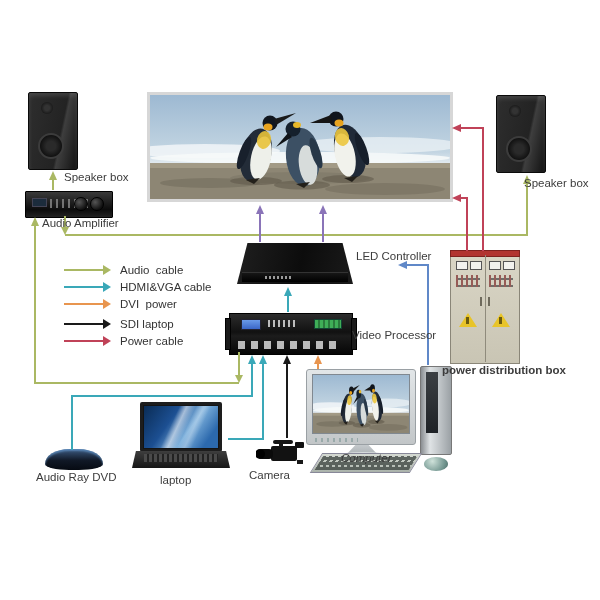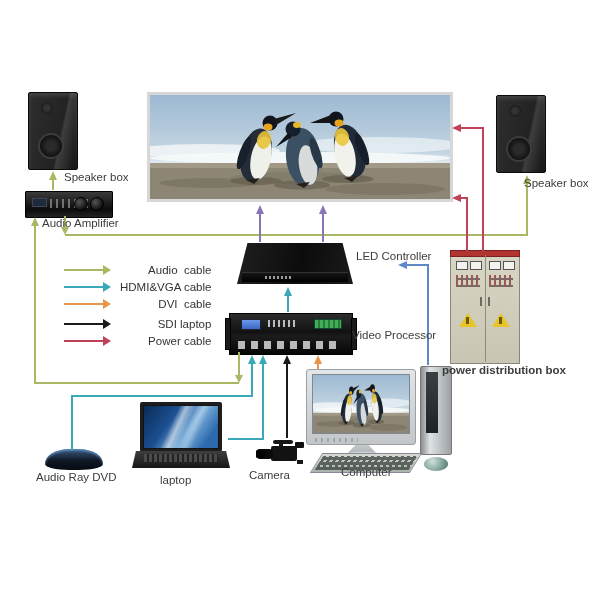--- a/index.html
+++ b/index.html
@@ -14,21 +14,21 @@
   .c-audio{stroke:var(--c-audio);} .h-audio{fill:var(--c-audio);}
   .c-hdmi{stroke:var(--c-hdmi);}  .h-hdmi{fill:var(--c-hdmi);}
   .c-dvi{stroke:var(--c-dvi);}    .h-dvi{fill:var(--c-dvi);}
   .c-rj45{stroke:var(--c-rj45);}  .h-rj45{fill:var(--c-rj45);}
   .c-sdi{stroke:var(--c-sdi);}    .h-sdi{fill:var(--c-sdi);}
   .c-power{stroke:var(--c-power);}.h-power{fill:var(--c-power);}
   .c-usb{stroke:var(--c-usb);}    .h-usb{fill:var(--c-usb);}
 
   
   #legend{position:absolute;left:64px;top:261px;z-index:30;}
-  .leg-row{display:flex;align-items:center;height:17px;justify-content:space-between;}
+  .leg-row{display:flex;align-items:center;height:17px;}
   .leg-row.gap{margin-top:3px;}
   .leg-arrow{position:relative;width:40px;height:2px;display:inline-block;background:currentColor;margin-right:16px;flex:0 0 auto;}
   .leg-arrow::after{content:"";position:absolute;right:-7px;top:-4px;width:0;height:0;
     border-left:8px solid currentColor;border-top:5px solid transparent;border-bottom:5px solid transparent;}
   .leg-label{font-size:11.5px;color:#333;white-space:pre;}
   .la-audio{color:var(--c-audio);} .la-hdmi{color:var(--c-hdmi);} .la-dvi{color:var(--c-dvi);}
   .la-rj45{color:var(--c-rj45);}   .la-sdi{color:var(--c-sdi);}   .la-power{color:var(--c-power);}
   .la-usb{color:var(--c-usb);}
 
   
@@ -263,34 +263,34 @@
           <use href="#penguins"></use>
         </svg>
     </div>
     <div class="mon-strip"></div>
   </div>
   <div class="mon-neck abs" style="left:346px;top:442px;width:32px;height:13px;"></div>
   <div class="mon-base abs" style="left:336px;top:452px;width:54px;height:9px;"></div>
   <div class="tower abs" style="left:420px;top:366px;width:30px;height:87px;"></div>
   <div class="keyboard abs" style="left:316px;top:453px;width:98px;height:18px;"></div>
   <div class="mouse abs" style="left:424px;top:457px;width:24px;height:14px;"></div>
-  <div class="lbl" style="left:341px;top:466px;">Computer</div>
+  <div class="lbl" style="left:341px;top:452px;font-style:italic;">Computer</div>
 
   <div id="legend">
     <div class="leg-row">
       <span class="leg-arrow la-audio"></span>
       <span class="leg-label">Audio  cable</span>
     </div>
     <div class="leg-row">
       <span class="leg-arrow la-hdmi"></span>
       <span class="leg-label">HDMI&amp;VGA cable</span>
     </div>
     <div class="leg-row">
       <span class="leg-arrow la-dvi"></span>
-      <span class="leg-label">DVI  cable</span>
+      <span class="leg-label">DVI  power</span>
     </div>
     <div class="leg-row gap">
       <span class="leg-arrow la-sdi"></span>
       <span class="leg-label">SDI laptop</span>
     </div>
     <div class="leg-row">
       <span class="leg-arrow la-power"></span>
       <span class="leg-label">Power cable</span>
     </div>
   </div>

